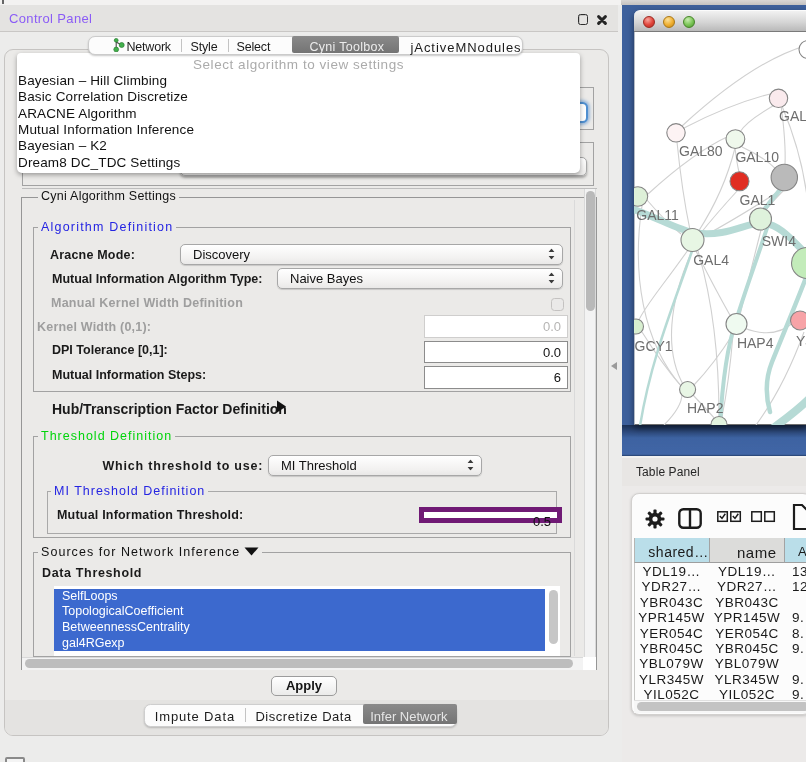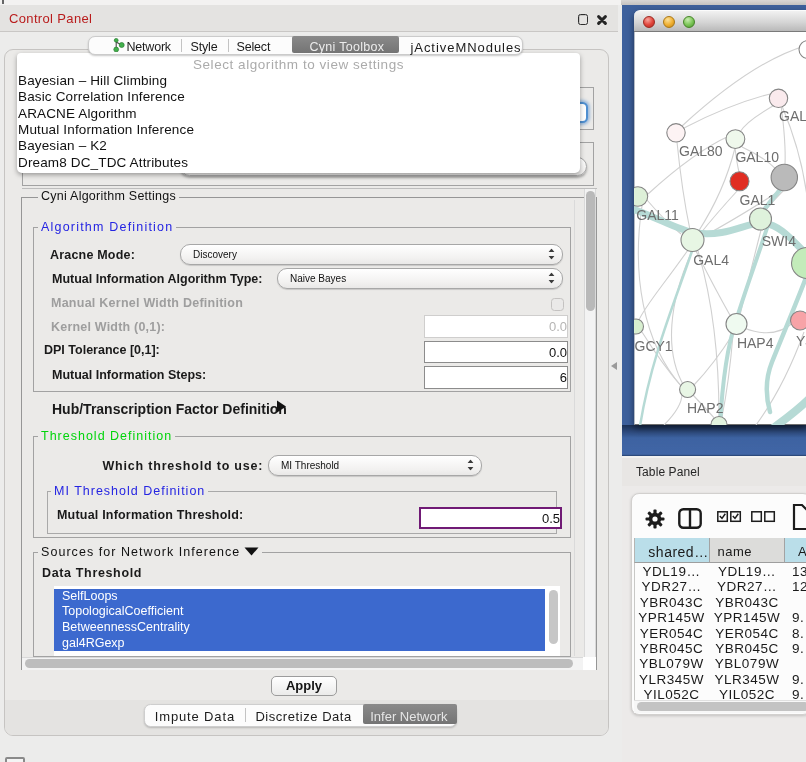--- a/index.html
+++ b/index.html
@@ -1,59 +1,59 @@
 <!DOCTYPE html>
 <html><head><meta charset="utf-8"><style>
 *{margin:0;padding:0;box-sizing:border-box}
 html,body{width:806px;height:762px;overflow:hidden}
 body{position:relative;font-family:"Liberation Sans",sans-serif;background:#ececeb;font-size:13px;color:#111}
 .a{position:absolute}
 .lbl{font-weight:bold;font-size:12.5px;color:#1a1a1a;white-space:nowrap}
 .glbl{font-weight:bold;font-size:12.5px;color:#9e9e9e;white-space:nowrap}
 .grp{position:absolute;border:1px solid #a2a2a2}
 .gtitle{position:absolute;background:#ebeae8;padding:0 3px;font-size:12.5px;white-space:nowrap;line-height:13px}
-.combo{position:absolute;border:1px solid #a7a7a7;border-radius:10px;background:linear-gradient(#ffffff,#f2f1f0 70%,#e9e8e7);box-shadow:0 1px 1px rgba(0,0,0,.15);font-size:10px;color:#111;white-space:nowrap}
+.combo{position:absolute;border:1px solid #a7a7a7;border-radius:5px;background:linear-gradient(#ffffff,#f2f1f0 70%,#e9e8e7);box-shadow:0 1px 1px rgba(0,0,0,.15);font-size:13px;color:#111;white-space:nowrap}
 .combo .tx{position:absolute;left:12px;top:50%;transform:translateY(-50%)}
-.fld{position:absolute;background:#fff;font-size:13px;text-align:right;white-space:nowrap}
+.fld{position:absolute;background:#fff;font-size:13px;text-align:right;padding-right:6px;white-space:nowrap}
 .arr{position:absolute;right:7px;top:50%;transform:translateY(-50%)}
 .sep{position:absolute;width:1px;background:#c3c3c3}
 .tab{position:absolute;font-size:12.5px;color:#1b1b1b;white-space:nowrap;letter-spacing:-0.2px}
 .pr{position:absolute;font-size:13.5px;line-height:16.3px;white-space:nowrap;left:18px;letter-spacing:0.15px}
 .li{position:absolute;left:54px;width:491px;height:15.7px;background:#3c69ce;color:#fff;font-size:12.5px;line-height:15.7px;padding-left:8px;white-space:nowrap}
 .trow{position:absolute;font-size:13.5px;letter-spacing:0.5px;color:#1a1a1a;white-space:nowrap}
 </style></head>
 <body>
 
 <div class="a" style="left:0;top:0;width:806px;height:5px;background:#f3f2f1"></div>
 <div class="a" style="left:621px;top:0;width:185px;height:5px;background:linear-gradient(#d8d6d5,#c3c1c0)"></div>
 <div class="a" style="left:2px;top:0;width:2px;height:4px;background:#666"></div>
 
 <div class="a" style="left:0;top:5px;width:618px;height:27px;background:#e4e3e1;border-bottom:1px solid #c9c7c5"></div>
-<div class="a" style="left:9px;top:11px;font-size:13px;letter-spacing:0.35px;color:#b91c1c">Control Panel</div>
+<div class="a" style="left:9px;top:11px;font-size:13px;letter-spacing:0.35px;color:#8b5cf6">Control Panel</div>
 <div class="a" style="left:577.5px;top:14px;width:10.5px;height:10.5px;border:1.6px solid #2e2e2e;border-radius:2.5px;box-shadow:inset 0.5px 0.5px 0 rgba(0,0,0,.25)"></div>
 <svg class="a" style="left:596.5px;top:14.5px" width="10" height="10">
     <path d="M1.6,1.6 L8.4,8.4 M8.4,1.6 L1.6,8.4" stroke="#242424" stroke-width="2.9" stroke-linecap="round"></path>
   </svg>
 
 <div class="a" style="left:4px;top:49px;width:605px;height:686.5px;background:#ebeae8;border:1px solid #c6c4c2;border-radius:9px"></div>
 <div class="a" style="left:5px;top:700px;width:603px;height:35px;background:#e4e3e1;border-radius:0 0 8px 8px"></div>
 
 <div class="grp" style="left:21.5px;top:87px;width:572.5px;height:42.5px"></div>
 <div class="a" style="left:420px;top:101.5px;width:168px;height:21px;border-radius:5.5px;background:#fff;border:2px solid #4f8fd0;box-shadow:0 0 3px 2px rgba(92,148,210,.55)"></div>
 <div class="grp" style="left:21.5px;top:142px;width:572.5px;height:43.5px"></div>
 <div class="combo" style="left:180px;top:156.5px;width:407px;height:19.5px;box-shadow:0 2px 2.5px rgba(0,0,0,.3)"></div>
 
 <div class="a" style="left:17px;top:53px;width:563px;height:119.5px;background:#fff;border-radius:4px 4px 5px 5px;box-shadow:0 2px 5px rgba(0,0,0,.35);z-index:5"></div>
 <div class="a" style="left:17px;top:57px;width:563px;text-align:center;font-size:13.5px;color:#ababab;letter-spacing:0.55px;z-index:6">Select algorithm to view settings</div>
 <div class="pr" style="top:73px;z-index:6">Bayesian – Hill Climbing</div>
-<div class="pr" style="top:89.3px;z-index:6">Basic Correlation Inference</div>
+<div class="pr" style="top:89.3px;z-index:6">Basic Correlation Discretize</div>
 <div class="pr" style="top:105.6px;z-index:6;font-weight:normal">ARACNE Algorithm</div>
 <div class="pr" style="top:121.9px;z-index:6">Mutual Information Inference</div>
 <div class="pr" style="top:138.2px;z-index:6">Bayesian – K2</div>
-<div class="pr" style="top:154.5px;z-index:6">Dream8 DC_TDC Attributes</div>
+<div class="pr" style="top:154.5px;z-index:6">Dream8 DC_TDC Settings</div>
 
 <div class="a" style="left:88px;top:35.8px;width:435px;height:19.7px;background:#fcfcfc;border:1px solid #cbcbcb;border-radius:7px;box-shadow:0 1px 2px rgba(0,0,0,.22);z-index:7"></div>
 <div class="a" style="left:291.8px;top:36.4px;width:107.7px;height:16.2px;background:linear-gradient(#8a8a8a,#747474);border-radius:2px;z-index:8"></div>
 <svg class="a" style="left:112.5px;top:37.5px;z-index:9" width="12" height="14" viewBox="0 0 12 14">
     <path d="M3.2,2.5 L3.2,11.5 M3.2,4 L8.5,7" stroke="#4a4a4a" stroke-width="1.1" fill="none"></path>
     <circle cx="3.2" cy="2.3" r="1.9" fill="#41b04b" stroke="#2c7d34" stroke-width="0.7"></circle>
     <circle cx="8.7" cy="7" r="2.5" fill="#41b04b" stroke="#2c7d34" stroke-width="0.7"></circle>
     <circle cx="3.2" cy="11.5" r="2.4" fill="#41b04b" stroke="#2c7d34" stroke-width="0.7"></circle>
   </svg>
 <div class="tab" style="left:148.7px;top:40px;z-index:9;transform:translateX(-50%)">Network</div>
@@ -86,23 +86,23 @@
   </div>
 <div class="lbl" style="left:52px;top:272px;position:absolute">Mutual Information Algorithm Type:</div>
 <div class="combo" style="left:277px;top:267.5px;width:286px;height:21px">
     <span class="tx">Naive Bayes</span>
     <svg class="arr" width="7" height="11">
       <path d="M3.5,0 L6.4,3.6 H0.6 Z M3.5,11 L0.6,7.4 H6.4 Z" fill="#3c3c3c"></path>
     </svg>
   </div>
 <div class="glbl" style="left:51px;top:296px;position:absolute;letter-spacing:0.25px">Manual Kernel Width Definition</div>
 <div class="a" style="left:551px;top:297.5px;width:13px;height:13px;background:#eae9e8;border:1px solid #c4c2c1;border-radius:3.5px"></div>
-<div class="glbl" style="left:51px;top:320px;position:absolute;letter-spacing:0.2px">Kernel Width (0,1):</div>
+<div class="glbl" style="left:37px;top:320px;position:absolute;letter-spacing:0.2px">Kernel Width (0,1):</div>
 <div class="fld" style="left:424px;top:315px;width:144px;height:22.5px;border:1px solid #cfcecd;color:#b6b5b4;line-height:21px">0.0</div>
-<div class="lbl" style="left:44px;top:342.5px;position:absolute">DPI Tolerance [0,1]:</div>
+<div class="lbl" style="left:52px;top:342.5px;position:absolute">DPI Tolerance [0,1]:</div>
 <div class="fld" style="left:424px;top:340.5px;width:144px;height:22.5px;border:1px solid #8c8c8c;line-height:21px">0.0</div>
 <div class="lbl" style="left:52px;top:367.5px;position:absolute">Mutual Information Steps:</div>
 <div class="fld" style="left:424px;top:366px;width:144px;height:22.5px;border:1px solid #8c8c8c;line-height:21px">6</div>
 
 <div class="lbl" style="left:52px;top:400.5px;position:absolute;font-size:14px">Hub/Transcription Factor Definition</div>
 <svg class="a" style="left:276px;top:400px" width="11" height="13">
     <path d="M1,0.5 L10,6.5 L1,12.5 Z" fill="#111"></path>
   </svg>
 
 <div class="grp" style="left:33px;top:436px;width:538px;height:101.5px"></div>
@@ -110,21 +110,21 @@
 <div class="lbl" style="left:102.5px;top:458.5px;position:absolute;letter-spacing:0.8px">Which threshold to use:</div>
 <div class="combo" style="left:268px;top:454.5px;width:214px;height:21px">
     <span class="tx">MI Threshold</span>
     <svg class="arr" width="7" height="11">
       <path d="M3.5,0 L6.4,3.6 H0.6 Z M3.5,11 L0.6,7.4 H6.4 Z" fill="#3c3c3c"></path>
     </svg>
   </div>
 <div class="grp" style="left:47px;top:491px;width:510px;height:42.5px;border-color:#a9a9a9"></div>
 <div class="gtitle" style="left:51px;top:485px;color:#2424e2;letter-spacing:1.0px">MI Threshold Definition</div>
 <div class="lbl" style="left:57px;top:508px;position:absolute;letter-spacing:0.2px">Mutual Information Threshold:</div>
-<div class="fld" style="left:419px;top:507px;width:143px;height:22px;border:2px solid #701a75;line-height:20px">0.5</div>
+<div class="fld" style="left:419px;top:507px;width:143px;height:16px;border:5px solid #701a75;line-height:20px">0.5</div>
 
 <div class="grp" style="left:33px;top:551.5px;width:538px;height:105.5px"></div>
 <div class="gtitle" style="left:38px;top:545.5px;color:#111;letter-spacing:1.05px">Sources for Network Inference<svg width="15" height="9" style="margin-left:4px">
       <path d="M0.5,0.5 L14.5,0.5 L7.5,8.5 Z" fill="#111"></path>
     </svg></div>
 <div class="lbl" style="left:42px;top:566px;position:absolute;letter-spacing:0.65px">Data Threshold</div>
 <div class="a" style="left:54px;top:585.5px;width:506px;height:70px;background:#fff"></div>
 <div class="li" style="top:588.5px">SelfLoops</div>
 <div class="li" style="top:604.2px">TopologicalCoefficient</div>
 <div class="li" style="top:619.9px">BetweennessCentrality</div>
@@ -265,21 +265,21 @@
     </g>
   </svg>
 <svg class="a" style="left:792px;top:503px" width="14" height="28" viewBox="0 0 14 28">
     <path d="M2,2 L10,2 L16,8 L16,26 L2,26 Z" fill="none" stroke="#1c1c1c" stroke-width="2.2"></path>
   </svg>
 
 <div class="a" style="left:633.5px;top:538px;width:76px;height:24.5px;background:#badee9;border-right:1px solid #a3a3a3;border-bottom:1px solid #9e9e9e;border-left:1px solid #b5b5b3"></div>
 <div class="a" style="left:709.5px;top:538px;width:75px;height:24.5px;background:#dcdcda;border-right:1px solid #a3a3a3;border-bottom:1px solid #9e9e9e"></div>
 <div class="a" style="left:784.5px;top:538px;width:21.5px;height:24.5px;background:#badee9;border-bottom:1px solid #9e9e9e"></div>
 <div class="trow" style="left:633.5px;top:544px;width:76px;text-align:center;padding-left:14px;font-size:14px">shared…</div>
-<div class="trow" style="left:709.5px;top:544px;width:67px;text-align:left;padding-left:8px;font-size:13px">name</div>
+<div class="trow" style="left:709.5px;top:544px;width:67px;text-align:right;padding-left:8px;font-size:15px">name</div>
 <div class="trow" style="left:798px;top:544px;font-size:13px">A</div>
 <div class="trow" style="left:633.5px;top:564.0px;width:76px;text-align:center">YDL19…</div>
 <div class="trow" style="left:709.5px;top:564.0px;width:75px;text-align:center">YDL19…</div>
 <div class="trow" style="left:792px;top:564.0px">13</div>
 <div class="trow" style="left:633.5px;top:579.4px;width:76px;text-align:center">YDR27…</div>
 <div class="trow" style="left:709.5px;top:579.4px;width:75px;text-align:center">YDR27…</div>
 <div class="trow" style="left:792px;top:579.4px">12</div>
 <div class="trow" style="left:633.5px;top:594.8px;width:76px;text-align:center">YBR043C</div>
 <div class="trow" style="left:709.5px;top:594.8px;width:75px;text-align:center">YBR043C</div>
 <div class="trow" style="left:633.5px;top:610.2px;width:76px;text-align:center">YPR145W</div>

